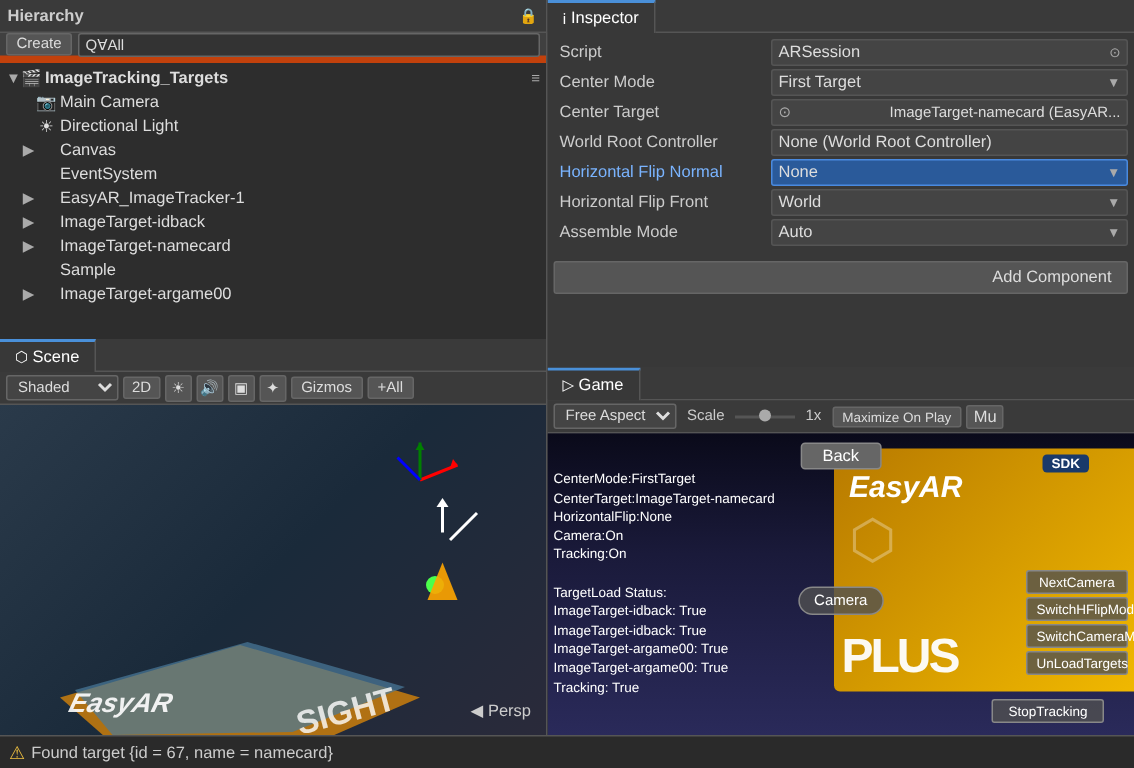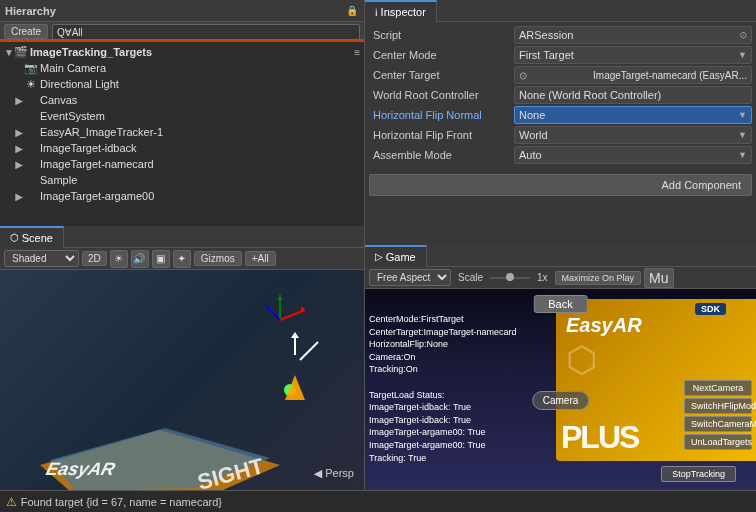--- a/index.html
+++ b/index.html
@@ -8,21 +8,21 @@
     
     .root { display: flex; flex-direction: column; width: 756px; height: 512px; }
     .top-row { display: flex; flex: 1; overflow: hidden; }
     .bottom-bar { height: 22px; background: #2a2a2a; display: flex; align-items: center; padding: 0 6px; color: #ccc; font-size: 11px; border-top: 1px solid #555; }
 
     
     .hierarchy-panel { width: 365px; display: flex; flex-direction: column; border-right: 1px solid #555; }
     .panel-header { background: #3a3a3a; border-bottom: 1px solid #555; padding: 3px 5px; display: flex; align-items: center; gap: 4px; height: 22px; }
     .panel-title { font-size: 11px; color: #ccc; font-weight: bold; }
     .lock-icon { font-size: 10px; color: #aaa; }
-    .create-bar { background: #404040; padding: 2px 4px; display: flex; align-items: flex-start; gap: 4px; height: 20px; border-bottom: 3px solid #c2410c; }
+    .create-bar { background: #404040; padding: 2px 4px; display: flex; align-items: center; gap: 4px; height: 20px; border-bottom: 5px solid #c2410c; }
     .create-btn { background: #555; border: 1px solid #666; color: #ddd; font-size: 10px; padding: 1px 6px; cursor: pointer; border-radius: 2px; }
     .search-box { background: #333; border: 1px solid #666; color: #ddd; font-size: 10px; padding: 1px 4px; flex: 1; height: 16px; border-radius: 2px; }
     .hierarchy-content { flex: 1; background: #2d2d2d; overflow-y: auto; padding: 2px 0; }
     .h-item { padding: 1px 0; display: flex; align-items: center; cursor: pointer; }
     .h-item .arrow { color: #aaa; font-size: 10px; width: 10px; text-align: center; }
     .h-item .item-icon { width: 14px; height: 14px; display: inline-flex; align-items: center; justify-content: center; margin-right: 2px; }
     .h-item .item-label { font-size: 11px; color: #ddd; }
     .h-item.root-item .item-label { font-weight: bold; color: #ddd; }
     .h-options { color: #aaa; font-size: 10px; margin-left: auto; margin-right: 4px; }
     .scene-toolbar { background: #3a3a3a; border-bottom: 1px solid #555; height: 22px; display: flex; align-items: center; padding: 0 4px; gap: 3px; }
@@ -275,21 +275,21 @@
         <div class="game-toolbar">
           <select class="toolbar-select">
             <option>Free Aspect</option>
           </select>
           <span style="color:#ccc;font-size:10px;margin-left:4px;">Scale</span>
           <div style="background:#555;height:2px;width:40px;margin:0 4px;position:relative;top:0;">
             <div style="position:absolute;top:-4px;left:50%;width:8px;height:8px;background:#aaa;border-radius:50%;transform:translateX(-50%);"></div>
           </div>
           <span style="color:#ccc;font-size:10px;">1x</span>
           <button class="toolbar-btn" style="margin-left:4px;font-size:9px;">Maximize On Play</button>
-          <button class="toolbar-btn" style="font-size:14px;padding:1px 4px;">Mu</button>
+          <button class="toolbar-btn" style="font-size:11px;padding:1px 4px;">Mu</button>
         </div>
         <div class="game-view-content">
 
           <div style="position:absolute;top:0;left:0;width:100%;height:100%;background:linear-gradient(180deg,#0a0a1a 0%,#1a1a3a 40%,#2a2a5a 100%);"></div>
 
           <div style="position:absolute;top:10px;right:0;width:200px;height:162px;background:linear-gradient(135deg,#b87a00,#d49a00,#f0b800);overflow:hidden;border-radius:4px 0 0 4px;">
             <div style="position:absolute;top:4px;right:30px;background:#1a3a6a;border-radius:3px;padding:1px 6px;font-size:9px;color:#fff;font-weight:bold;">SDK</div>
             <div style="position:absolute;top:15px;left:10px;font-size:20px;font-weight:bold;color:#fff;font-style:italic;">EasyAR</div>
             <div style="position:absolute;bottom:5px;left:5px;font-size:32px;font-weight:900;color:#fff;letter-spacing:-2px;opacity:0.95;">PLUS</div>
 

